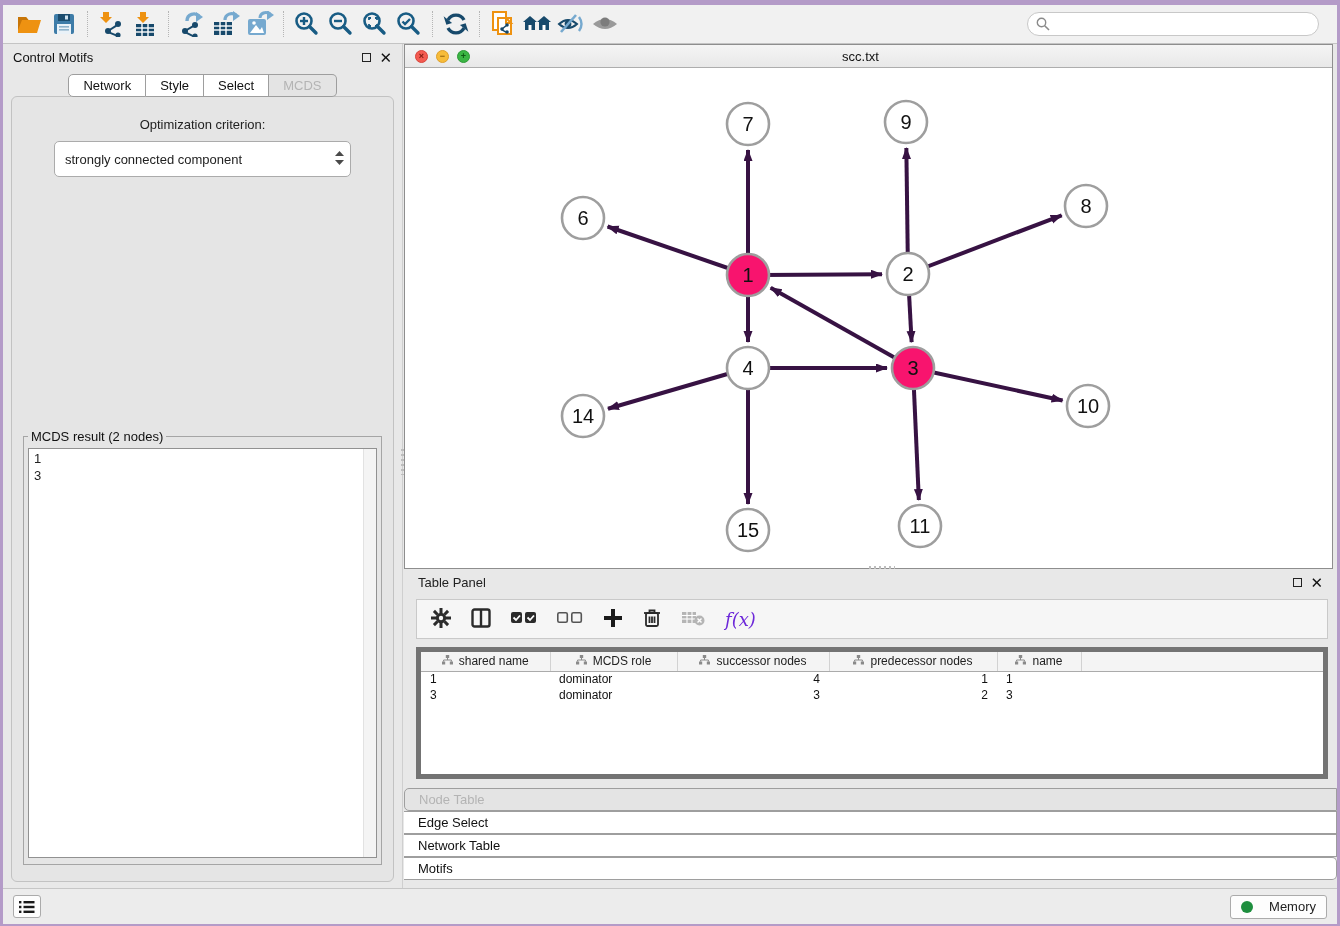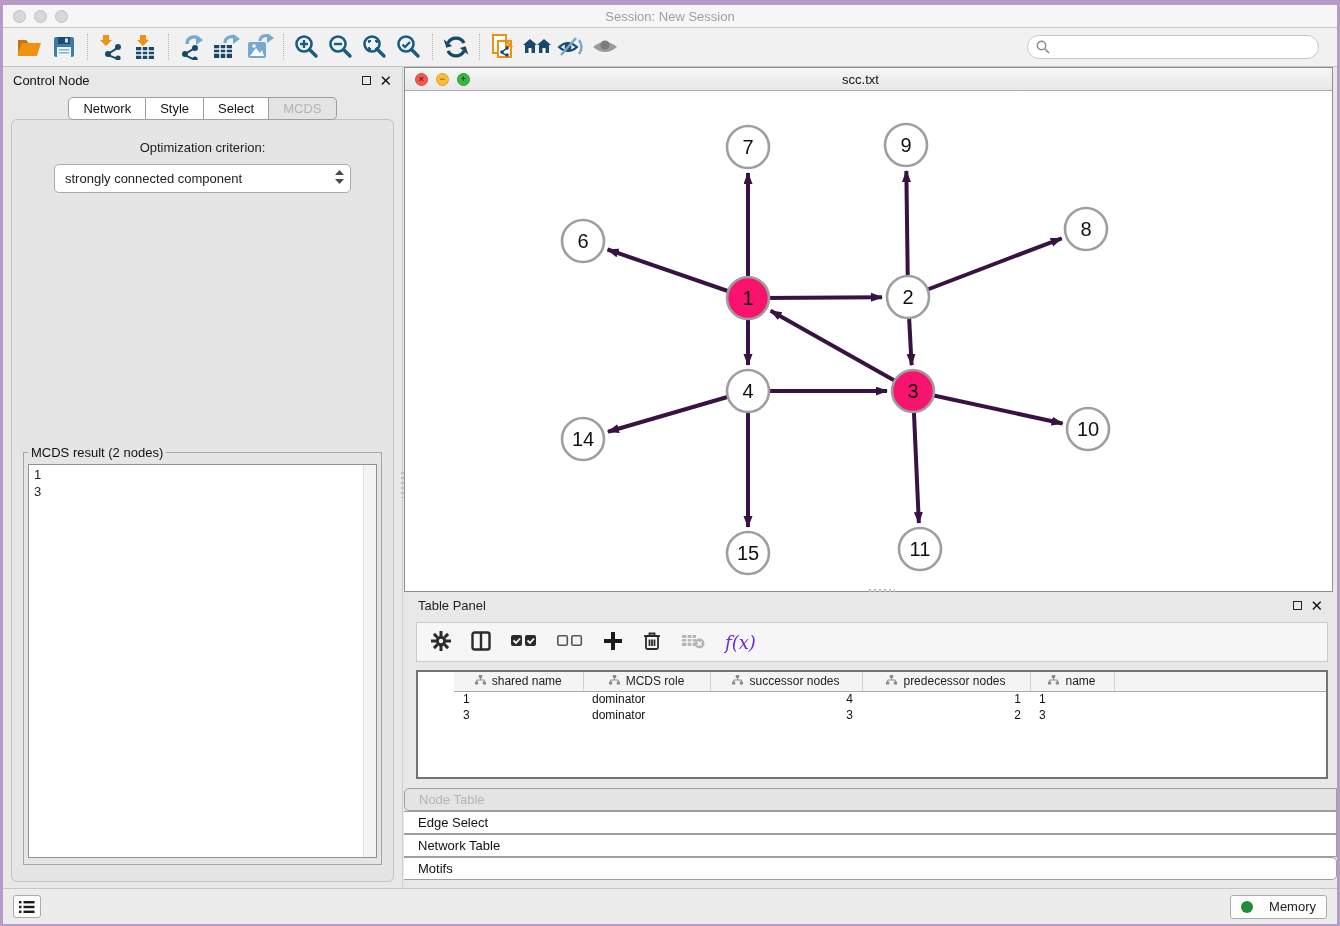--- a/index.html
+++ b/index.html
@@ -44,21 +44,21 @@
   .float-ic { width:9px; height:9px; border:1.5px solid #222; display:inline-block; }
   .close-ic { font-weight:bold; font-size:15px; color:#111; line-height:9px; }
   .cp-tabs { display:flex; justify-content:center; margin-top:4px; position:relative; z-index:2; }
   .seg { border:1px solid #9E9E9E; border-left:none; background:#fff; padding:3px 14px; font-size:13px; color:#111; }
   .seg:first-child { border-left:1px solid #9E9E9E; border-radius:5px 0 0 5px; }
   .seg:last-child { border-radius:0 5px 5px 0; }
   .seg.active { background:#E4E4E4; color:#B4B4B4; }
   .cp-box { flex:1; margin:-1px 8px 6px 8px; border:1px solid #C2C2C2; border-radius:6px;
             background:#E5E5E5; display:flex; flex-direction:column; padding:20px 6px 8px 6px; min-height:0; }
   .opt-label { text-align:center; font-size:13px; margin-bottom:9px; }
-  .dropdown { margin:0 36px; height:29px; background:#fff; border:1px solid #ABABAB; border-radius:5px;
+  .dropdown { margin:0 36px; height:36px; background:#fff; border:1px solid #ABABAB; border-radius:5px;
               display:flex; align-items:center; padding:0 6px 0 10px; font-size:13px; }
   .dd-stepper { margin-left:auto; }
   .cp-buttons { display:flex; justify-content:center; gap:14px; margin-top:12px; }
   .btn { background:#fff; border:1px solid #ABABAB; border-radius:5px; padding:3px 16px; font-size:13px; }
   fieldset.result { margin:252px 5px 8px 5px; flex:1; border:1px solid #A5A5A5; padding:4px 4px 6px 4px; min-height:0;
                     background:#E5E5E5; }
   fieldset.result legend { font-size:13px; padding:0 3px; color:#111; }
   .result-area { width:100%; height:100%; background:#fff; border:1px solid #919191; position:relative; overflow:hidden; }
   .result-area pre { font-family:"Liberation Sans","DejaVu Sans",sans-serif; font-size:13px; line-height:17px; padding:1px 5px; }
   .result-area .sbar { position:absolute; top:0; right:0; width:13px; height:100%; background:#F4F4F4; border-left:1px solid #E2E2E2; }
@@ -72,21 +72,21 @@
   .net-title { position:absolute; left:0; right:16px; text-align:center; font-size:13px; color:#111; pointer-events:none; }
   .net-canvas { flex:1; background:#fff; overflow:hidden; }
   .net-canvas svg { display:block; }
 
   
   .table-panel { flex:1; background:#E8E8E8; display:flex; flex-direction:column; padding:0 0 0 1px; min-height:0; }
   .tp-header { height:26px; display:flex; align-items:center; padding:0 14px; }
   .tp-toolbar { margin:4px 9px 0 12px; height:40px; border:1px solid #C9C9C9; background:#F6F6F6;
                 display:flex; align-items:center; gap:20px; padding:0 14px; }
   .tp-toolbar .fx { font-family:"DejaVu Serif","Liberation Serif",serif; font-style:italic; font-size:18px; color:#6d28d9; }
-  .tbl-wrap { margin:8px 9px 0 12px; flex:1; background:#fff; border:2px solid #737373; overflow:hidden; min-height:0;padding-left:36px; }
+  .tbl-wrap { margin:8px 9px 0 12px; flex:1; background:#fff; border:5px solid #737373; overflow:hidden; min-height:0; }
   table.data { border-collapse:collapse; width:100%; table-layout:fixed; font-size:12px; }
   table.data th { background:#F4F4F4; border-right:1px solid #D2D2D2; border-bottom:1px solid #ABABAB;
                   font-weight:normal; height:19px; padding:0 4px; white-space:nowrap; overflow:hidden; }
   table.data th .th-inner { display:flex; align-items:center; justify-content:center; gap:6px; }
   table.data th.filler { border-right:none; }
   table.data td { height:16px; padding:0 9px; white-space:nowrap; overflow:hidden; color:#111; }
   .tp-tabs { display:flex; justify-content:center; margin:9px 0 8px 0;flex-direction:column; }
   .statusbar { height:36px; flex:0 0 auto; background:#ECECEC; border-top:1px solid #C6C6C6;
                display:flex; align-items:center; padding:0 10px; }
   .sb-btn { width:28px; height:23px; background:#FDFDFD; border:1px solid #ABABAB; border-radius:3px;
@@ -97,28 +97,20 @@
   .grip-v { position:absolute; left:-4px; top:404px; width:3px; height:26px;
             background:repeating-linear-gradient(#BDBDBD 0 2px, transparent 2px 5px); }
   .grip-h { position:absolute; bottom:-1px; left:50%; width:26px; height:3px;
             background:repeating-linear-gradient(90deg,#BDBDBD 0 2px, transparent 2px 5px); }
 </style>
 </head>
 <body>
 
 <div class="app">
 
-  <div class="titlebar">
-    <div class="tl-group">
-      <span class="tl"></span>
-      <span class="tl"></span>
-      <span class="tl"></span>
-    </div>
-    <div class="win-title">Session: New Session</div>
-  </div>
 
   <div class="toolbar">
     <span class="tb-btn">
       <svg width="26" height="22" viewBox="0 0 26 22">
           <path d="M1 4 h8 l2.5 3 H24 l-4 13 H1 Z" fill="#EE9211"></path>
           <path d="M1 4 h8 l2.5 3 H5 L1 17 Z" fill="#C77508"></path>
         </svg>
     </span>
     <span class="tb-btn">
       <svg width="22" height="22" viewBox="0 0 22 22">
@@ -280,21 +272,21 @@
           <line x1="8.7" y1="8.7" x2="13" y2="13" stroke="#8A8A8A" stroke-width="1.6"></line>
         </svg>
       <input type="text" placeholder="" style="">
     </div>
   </div>
 
   <div class="main">
 
     <div class="control-panel">
       <div class="cp-header">
-        <span class="hdr-title">Control Node</span>
+        <span class="hdr-title">Control Motifs</span>
         <span class="hdr-icons">
           <span class="float-ic"></span>
           <span class="close-ic">✕</span>
         </span>
       </div>
       <div class="cp-tabs" id="cp-tabs">
           <span class="seg">Network</span>
           <span class="seg">Style</span>
           <span class="seg">Select</span>
           <span class="seg active">MCDS</span>

